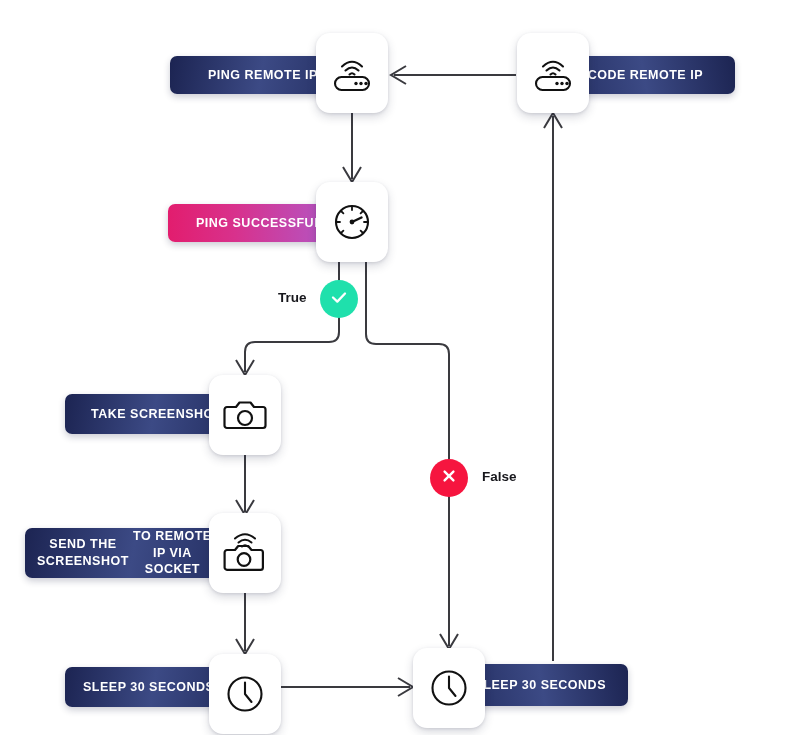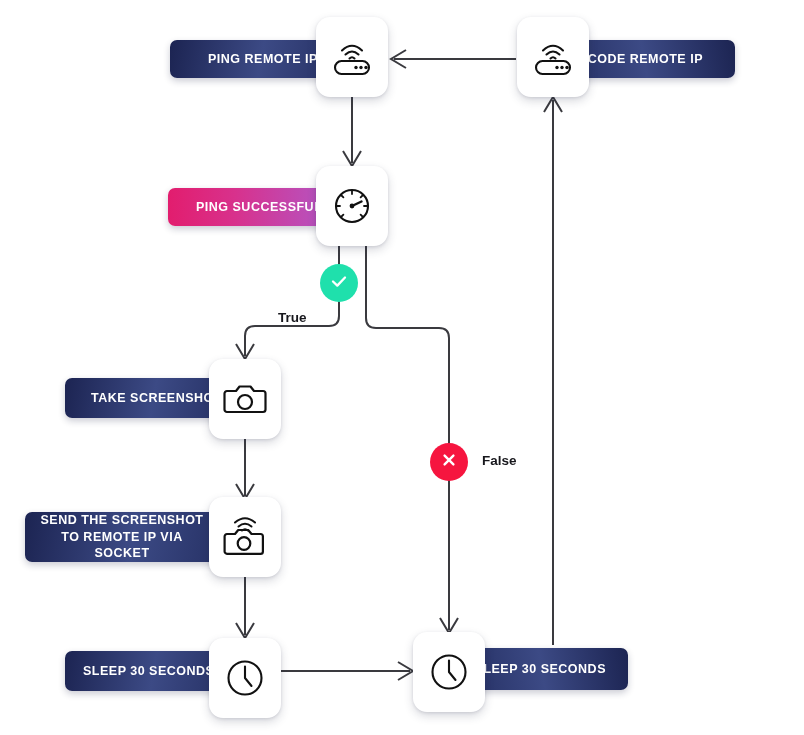--- a/index.html
+++ b/index.html
@@ -9,21 +9,21 @@
   }
   body {
     width: 804px;
     height: 735px;
     position: relative;
     overflow: hidden;
     font-family: "Liberation Sans", sans-serif;
   }
   #canvas {
     position: absolute;
-    left: 0; top: 0;
+    left: 0; top: 16px;
     width: 804px;
     height: 623px;
   }
   
   #wires {
     position: absolute;
     left: 0; top: 0;
     width: 804px;
     height: 735px;
     pointer-events: none;
@@ -137,21 +137,21 @@
   </div>
 
   <div class="pill pinkgrad" style="left:168px; top:188px; width:190px; height:38px; justify-content:flex-start; padding-left:28px;">
     <span>PING SUCCESSFUL</span>
   </div>
 
   <div class="pill navy" style="left:65px; top:378px; width:185px; height:40px; justify-content:flex-start; padding-left:26px;">
     <span>TAKE SCREENSHOT</span>
   </div>
 
-  <div class="pill navy" style="left:25px; top:512px; width:225px; height:50px; flex-direction:column; padding-right:43px;">
+  <div class="pill navy" style="left:25px; top:512px; width:225px; height:50px; flex-direction:row; padding-right:34px;">
     <span>SEND THE SCREENSHOT</span>
     <span>TO REMOTE IP VIA SOCKET</span>
   </div>
 
   <div class="pill navy" style="left:65px; top:651px; width:185px; height:40px; justify-content:flex-start; padding-left:18px;">
     <span>SLEEP 30 SECONDS</span>
   </div>
 
   <div class="pill navy-r" style="left:448px; top:648px; width:180px; height:42px; justify-content:flex-end; padding-right:22px;">
     <span>SLEEP 30 SECONDS</span>
@@ -249,21 +249,21 @@
     </span>
   </div>
 
   <div class="badge ok" style="left:320px; top:264px;">
     <span>
       <svg width="22" height="22" viewBox="0 0 22 22">
         <path d="M5 11.5 L9.3 15.6 L17 7.5" fill="none" stroke="#ffffff" stroke-width="2.3" stroke-linecap="round" stroke-linejoin="round"></path>
       </svg>
     </span>
   </div>
-  <div class="branch-label" style="left:278px; top:274px;margin-top:36px;">True</div>
+  <div class="branch-label" style="left:278px; top:274px;">True</div>
 
   <div class="badge no" style="left:430px; top:443px;">
     <span>
       <svg width="22" height="22" viewBox="0 0 22 22">
         <path d="M6.6 6.6 L15.4 15.4 M15.4 6.6 L6.6 15.4" fill="none" stroke="#ffffff" stroke-width="2.4" stroke-linecap="round"></path>
       </svg>
     </span>
   </div>
   <div class="branch-label" style="left:482px; top:453px;text-align:right;">False</div>
 

